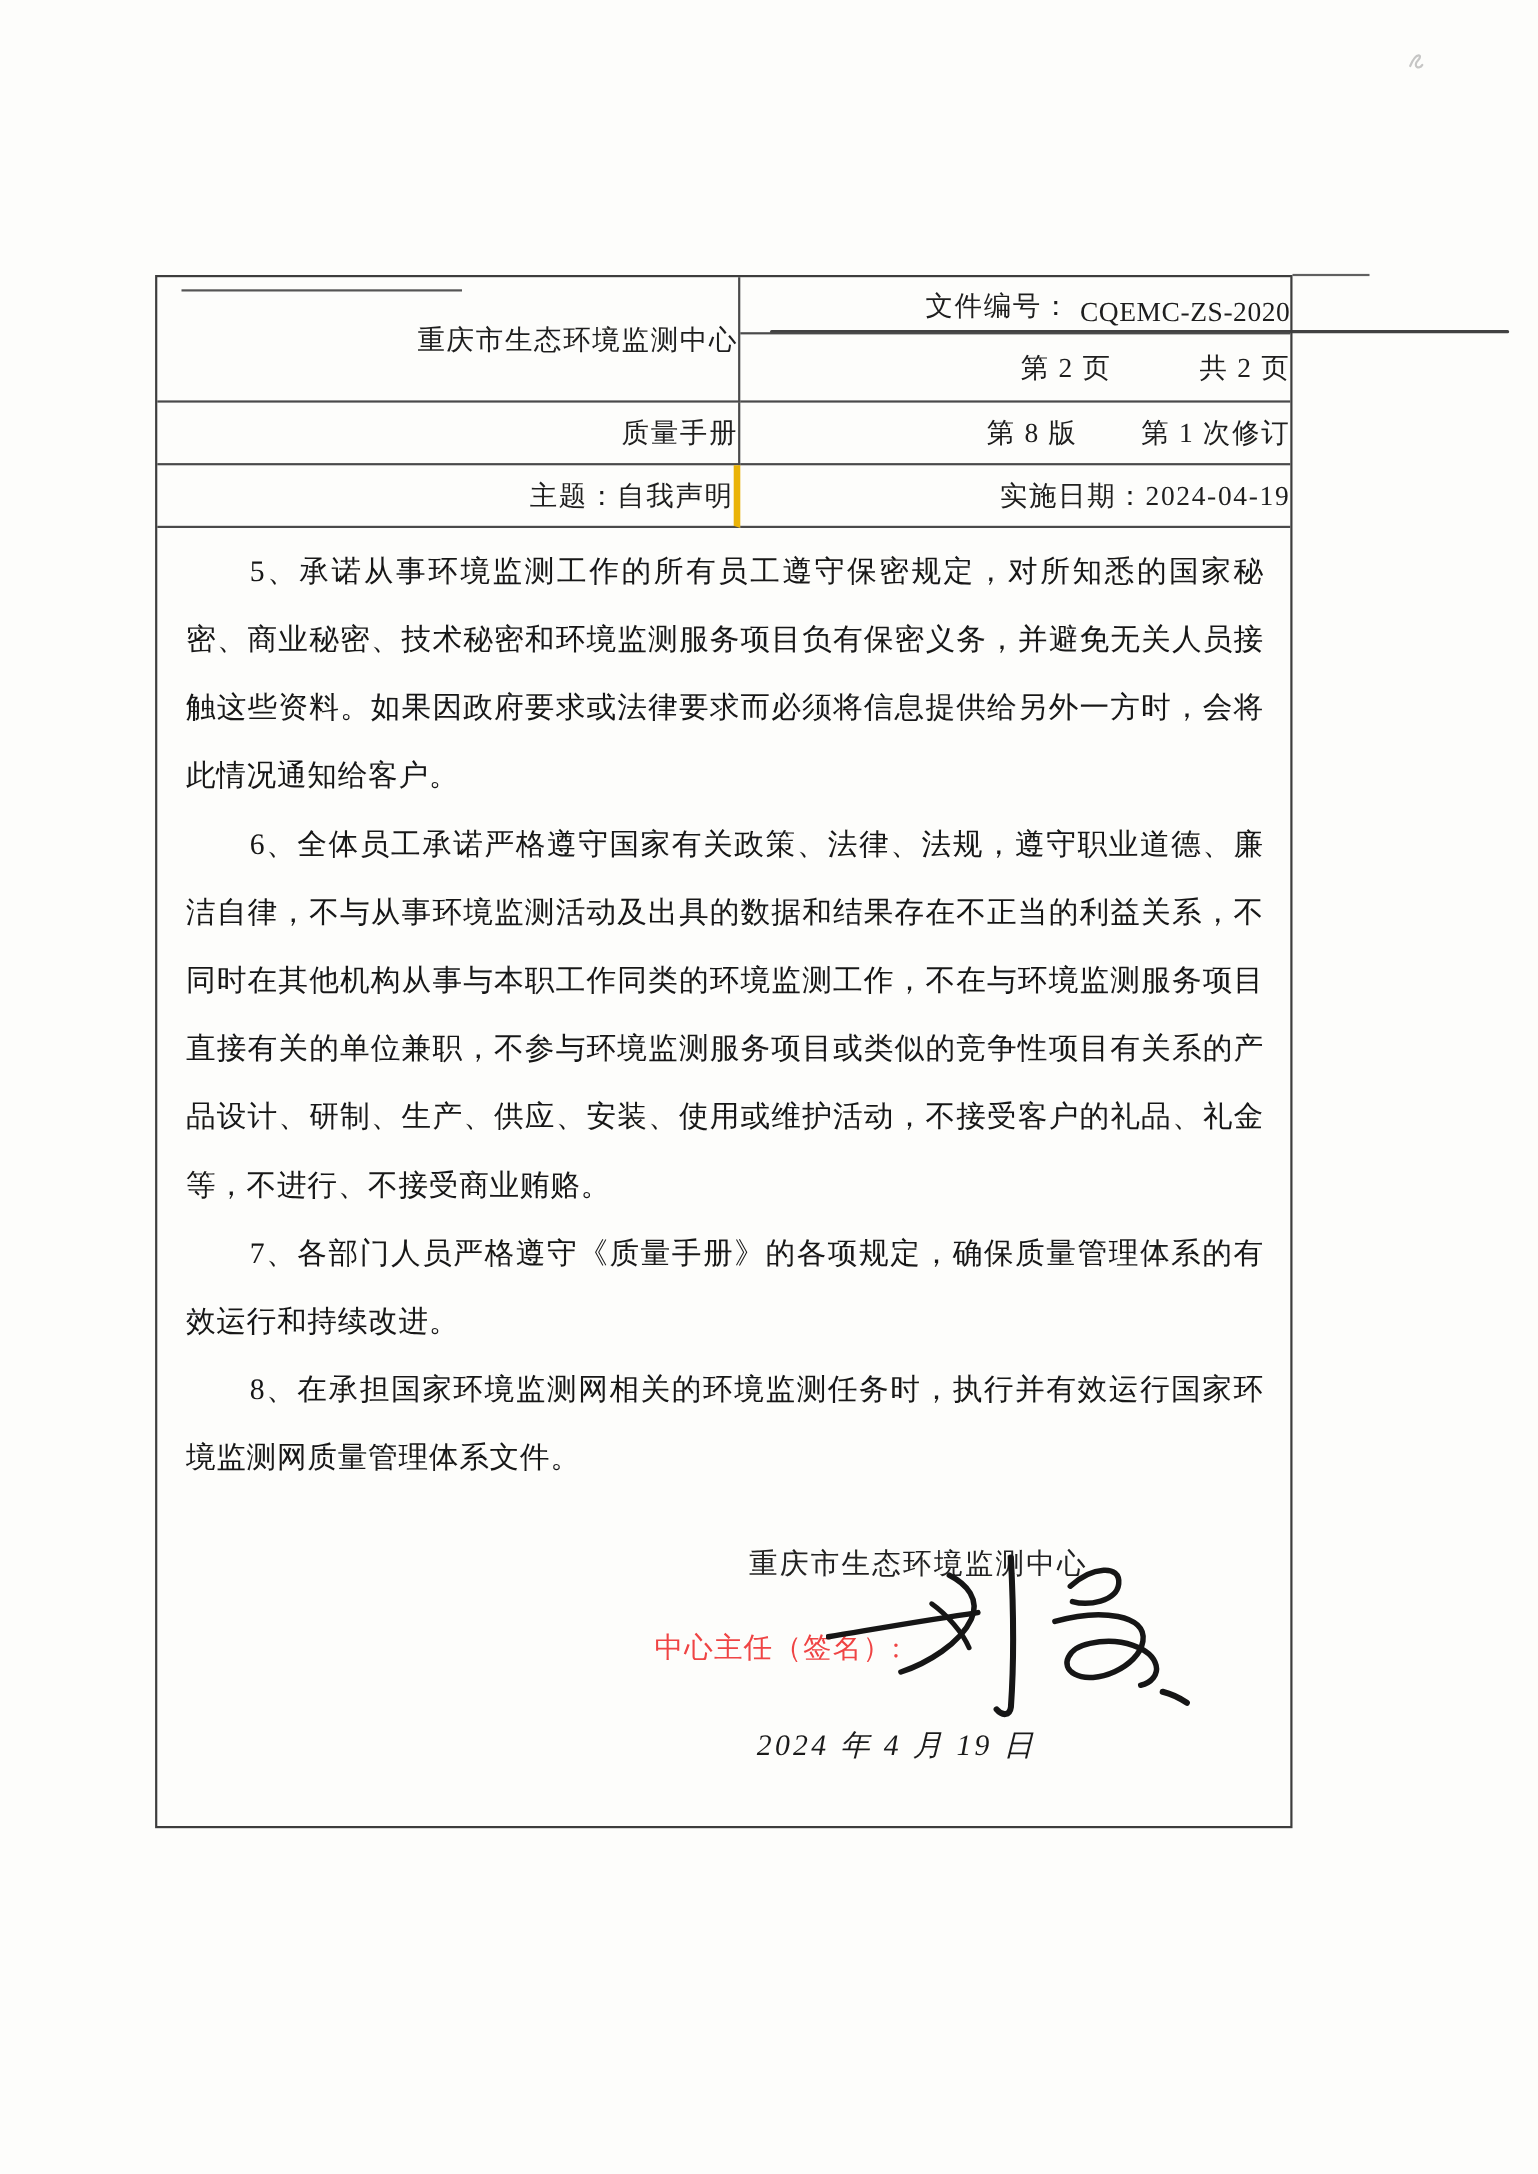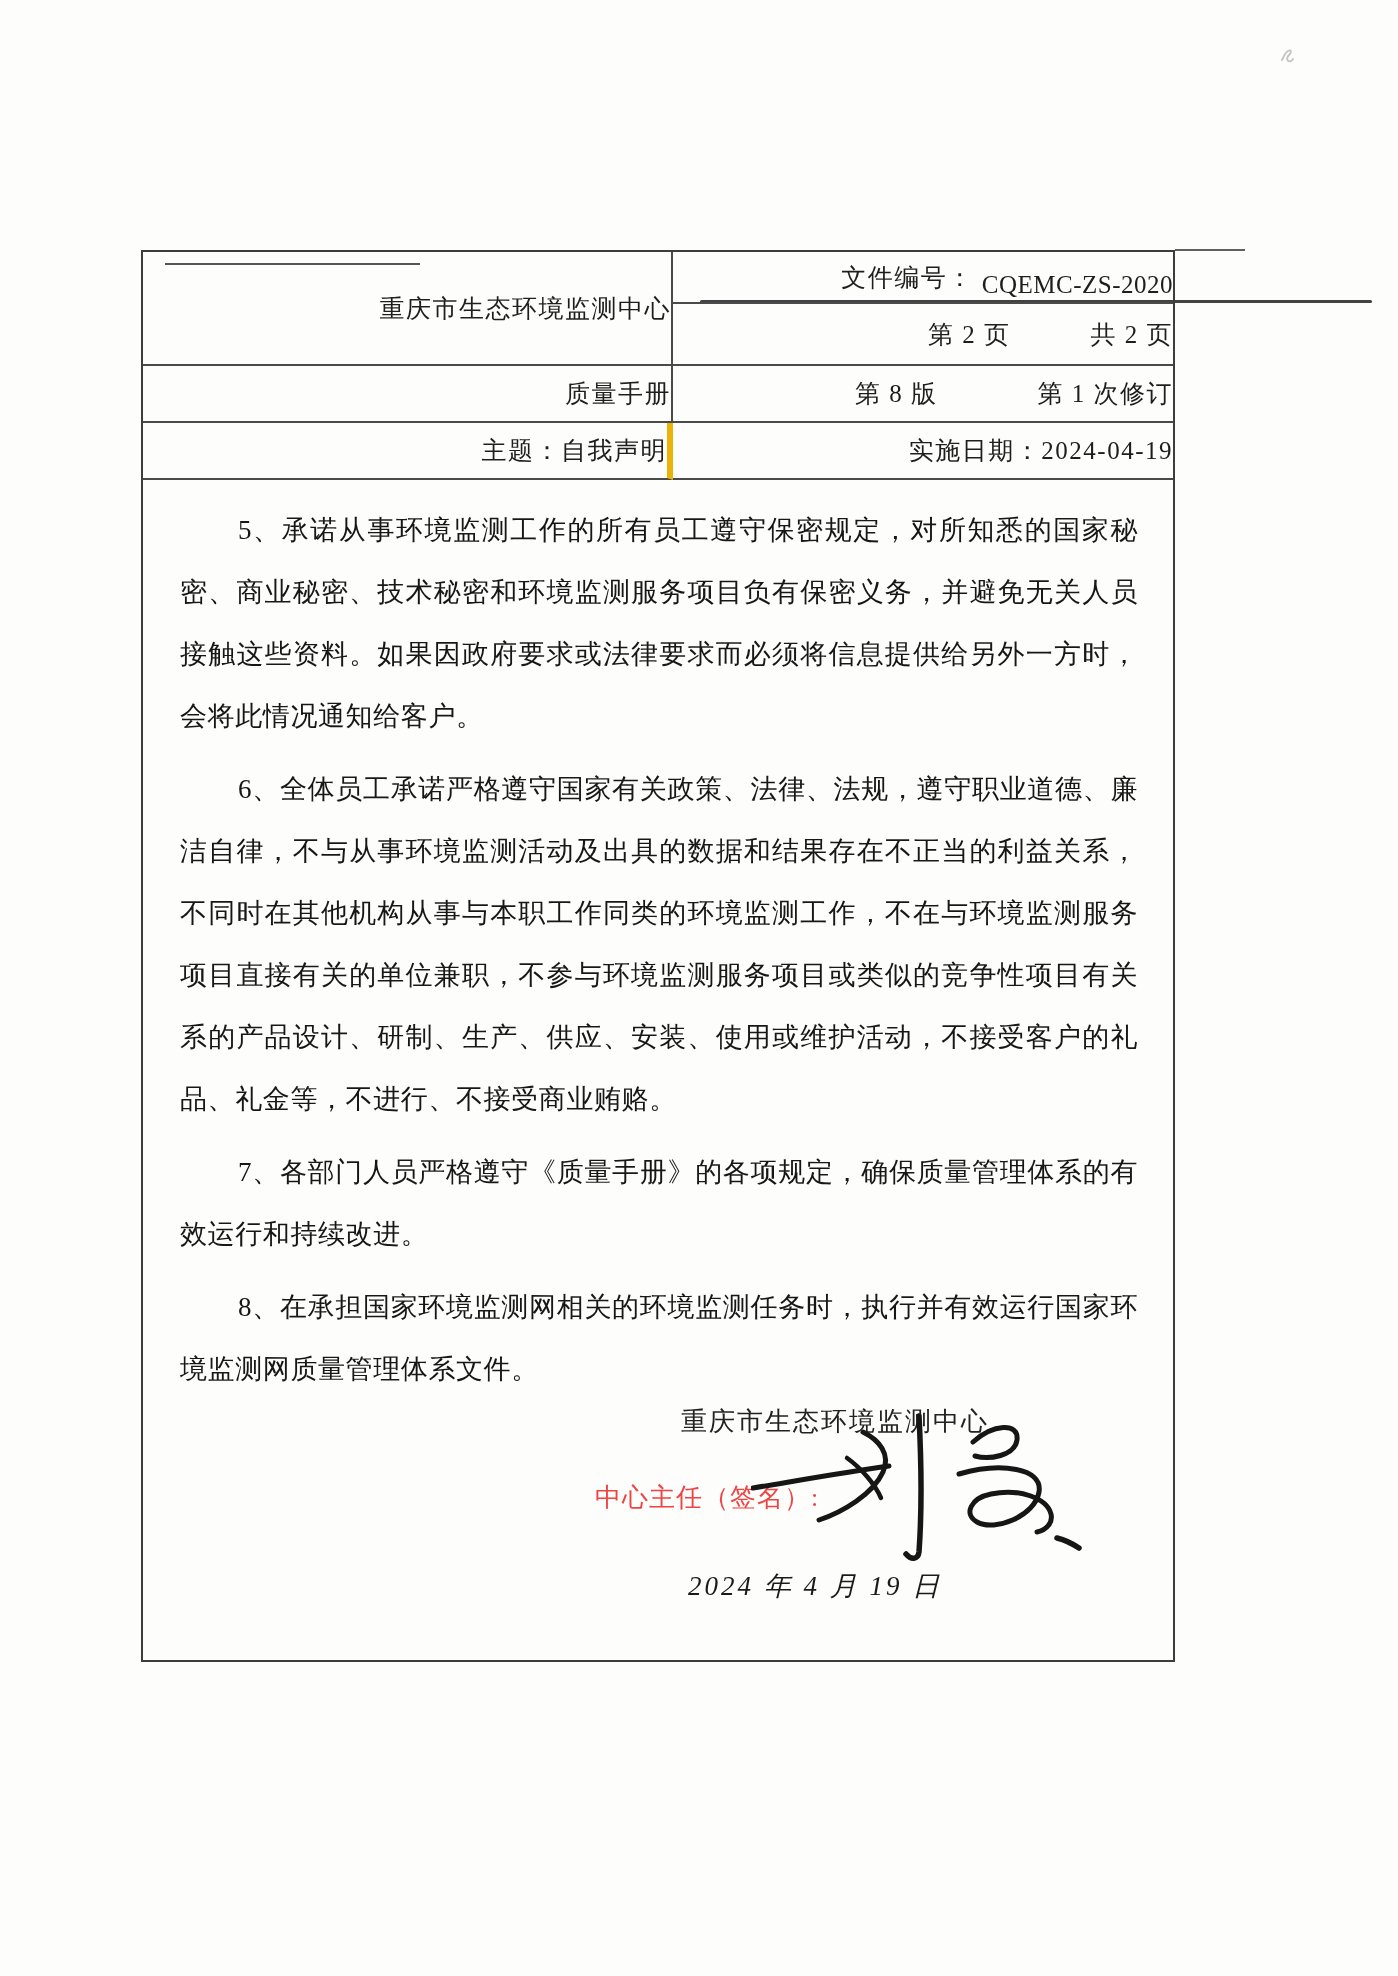--- a/index.html
+++ b/index.html
@@ -31,28 +31,28 @@
   .cell{
     display:flex;align-items:center;justify-content:flex-end;
     font-size:25px;letter-spacing:1.5px;
     box-sizing:border-box;
     color:#1e1e1e;
   }
   .c-org    {grid-area:1/1/3/2;border-right:2px solid #4a4a4a;border-bottom:2px solid #4a4a4a;}
   .c-fileno {grid-area:1/2/2/3;border-bottom:2px solid #4a4a4a;}
   .c-pages  {grid-area:2/2/3/3;border-bottom:2px solid #4a4a4a;gap:80px;}
   .c-title  {grid-area:3/1/4/2;border-right:2px solid #4a4a4a;border-bottom:2px solid #4a4a4a;}
-  .c-version{grid-area:3/2/4/3;border-bottom:2px solid #4a4a4a;gap:100px;}
+  .c-version{grid-area:3/2/4/3;border-bottom:2px solid #4a4a4a;gap:58px;}
   .c-subject{grid-area:4/1/5/2;border-right:6px solid #eab308;border-bottom:2px solid #4a4a4a;}
   .c-date   {grid-area:4/2/5/3;border-bottom:2px solid #4a4a4a;}
   .fileno-val{font-size:25px;letter-spacing:0.5px;margin-left:8px;margin-top:15px;}
   
   .bodytext{padding:8px 24px 0 26px;}
   .bodytext p{
-    margin:11px;
+    margin:0;
     font-size:27px;
     line-height:62px;
     text-align:justify;
     text-indent:2.15em;
     letter-spacing:0.6px;
     color:#171717;
   }
   
   .sig-org{
     position:absolute;left:538px;top:1152px;

